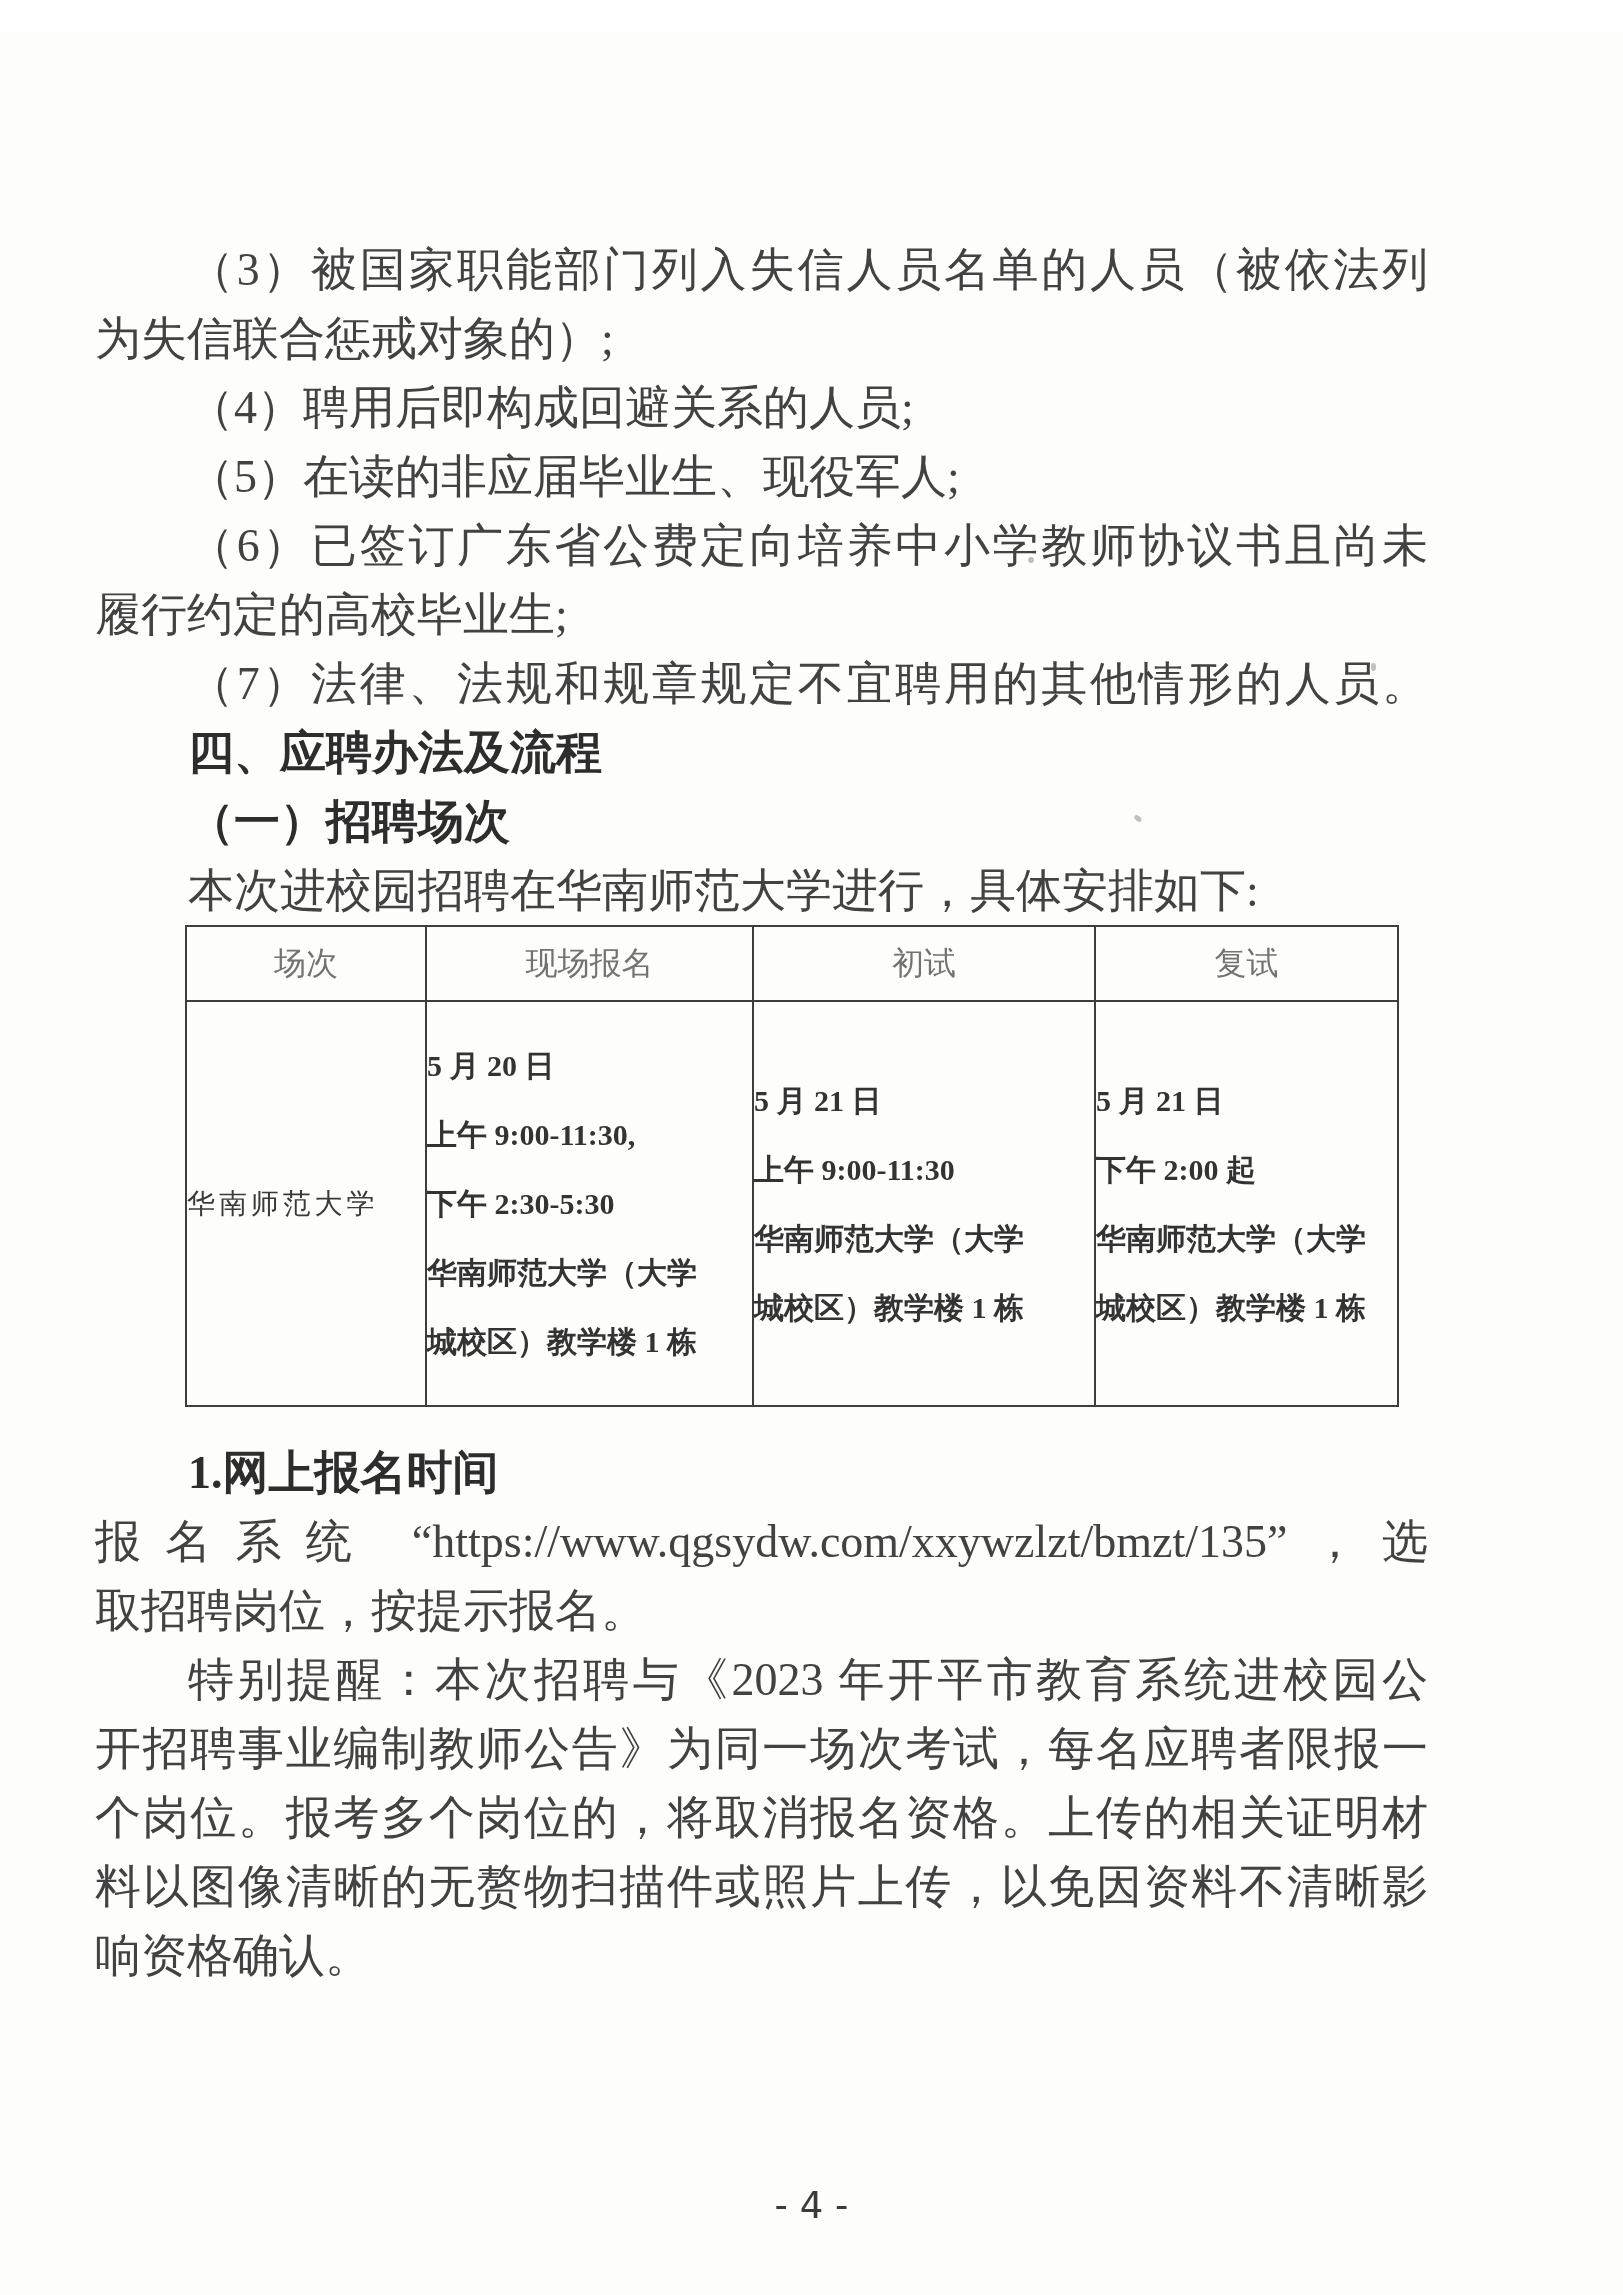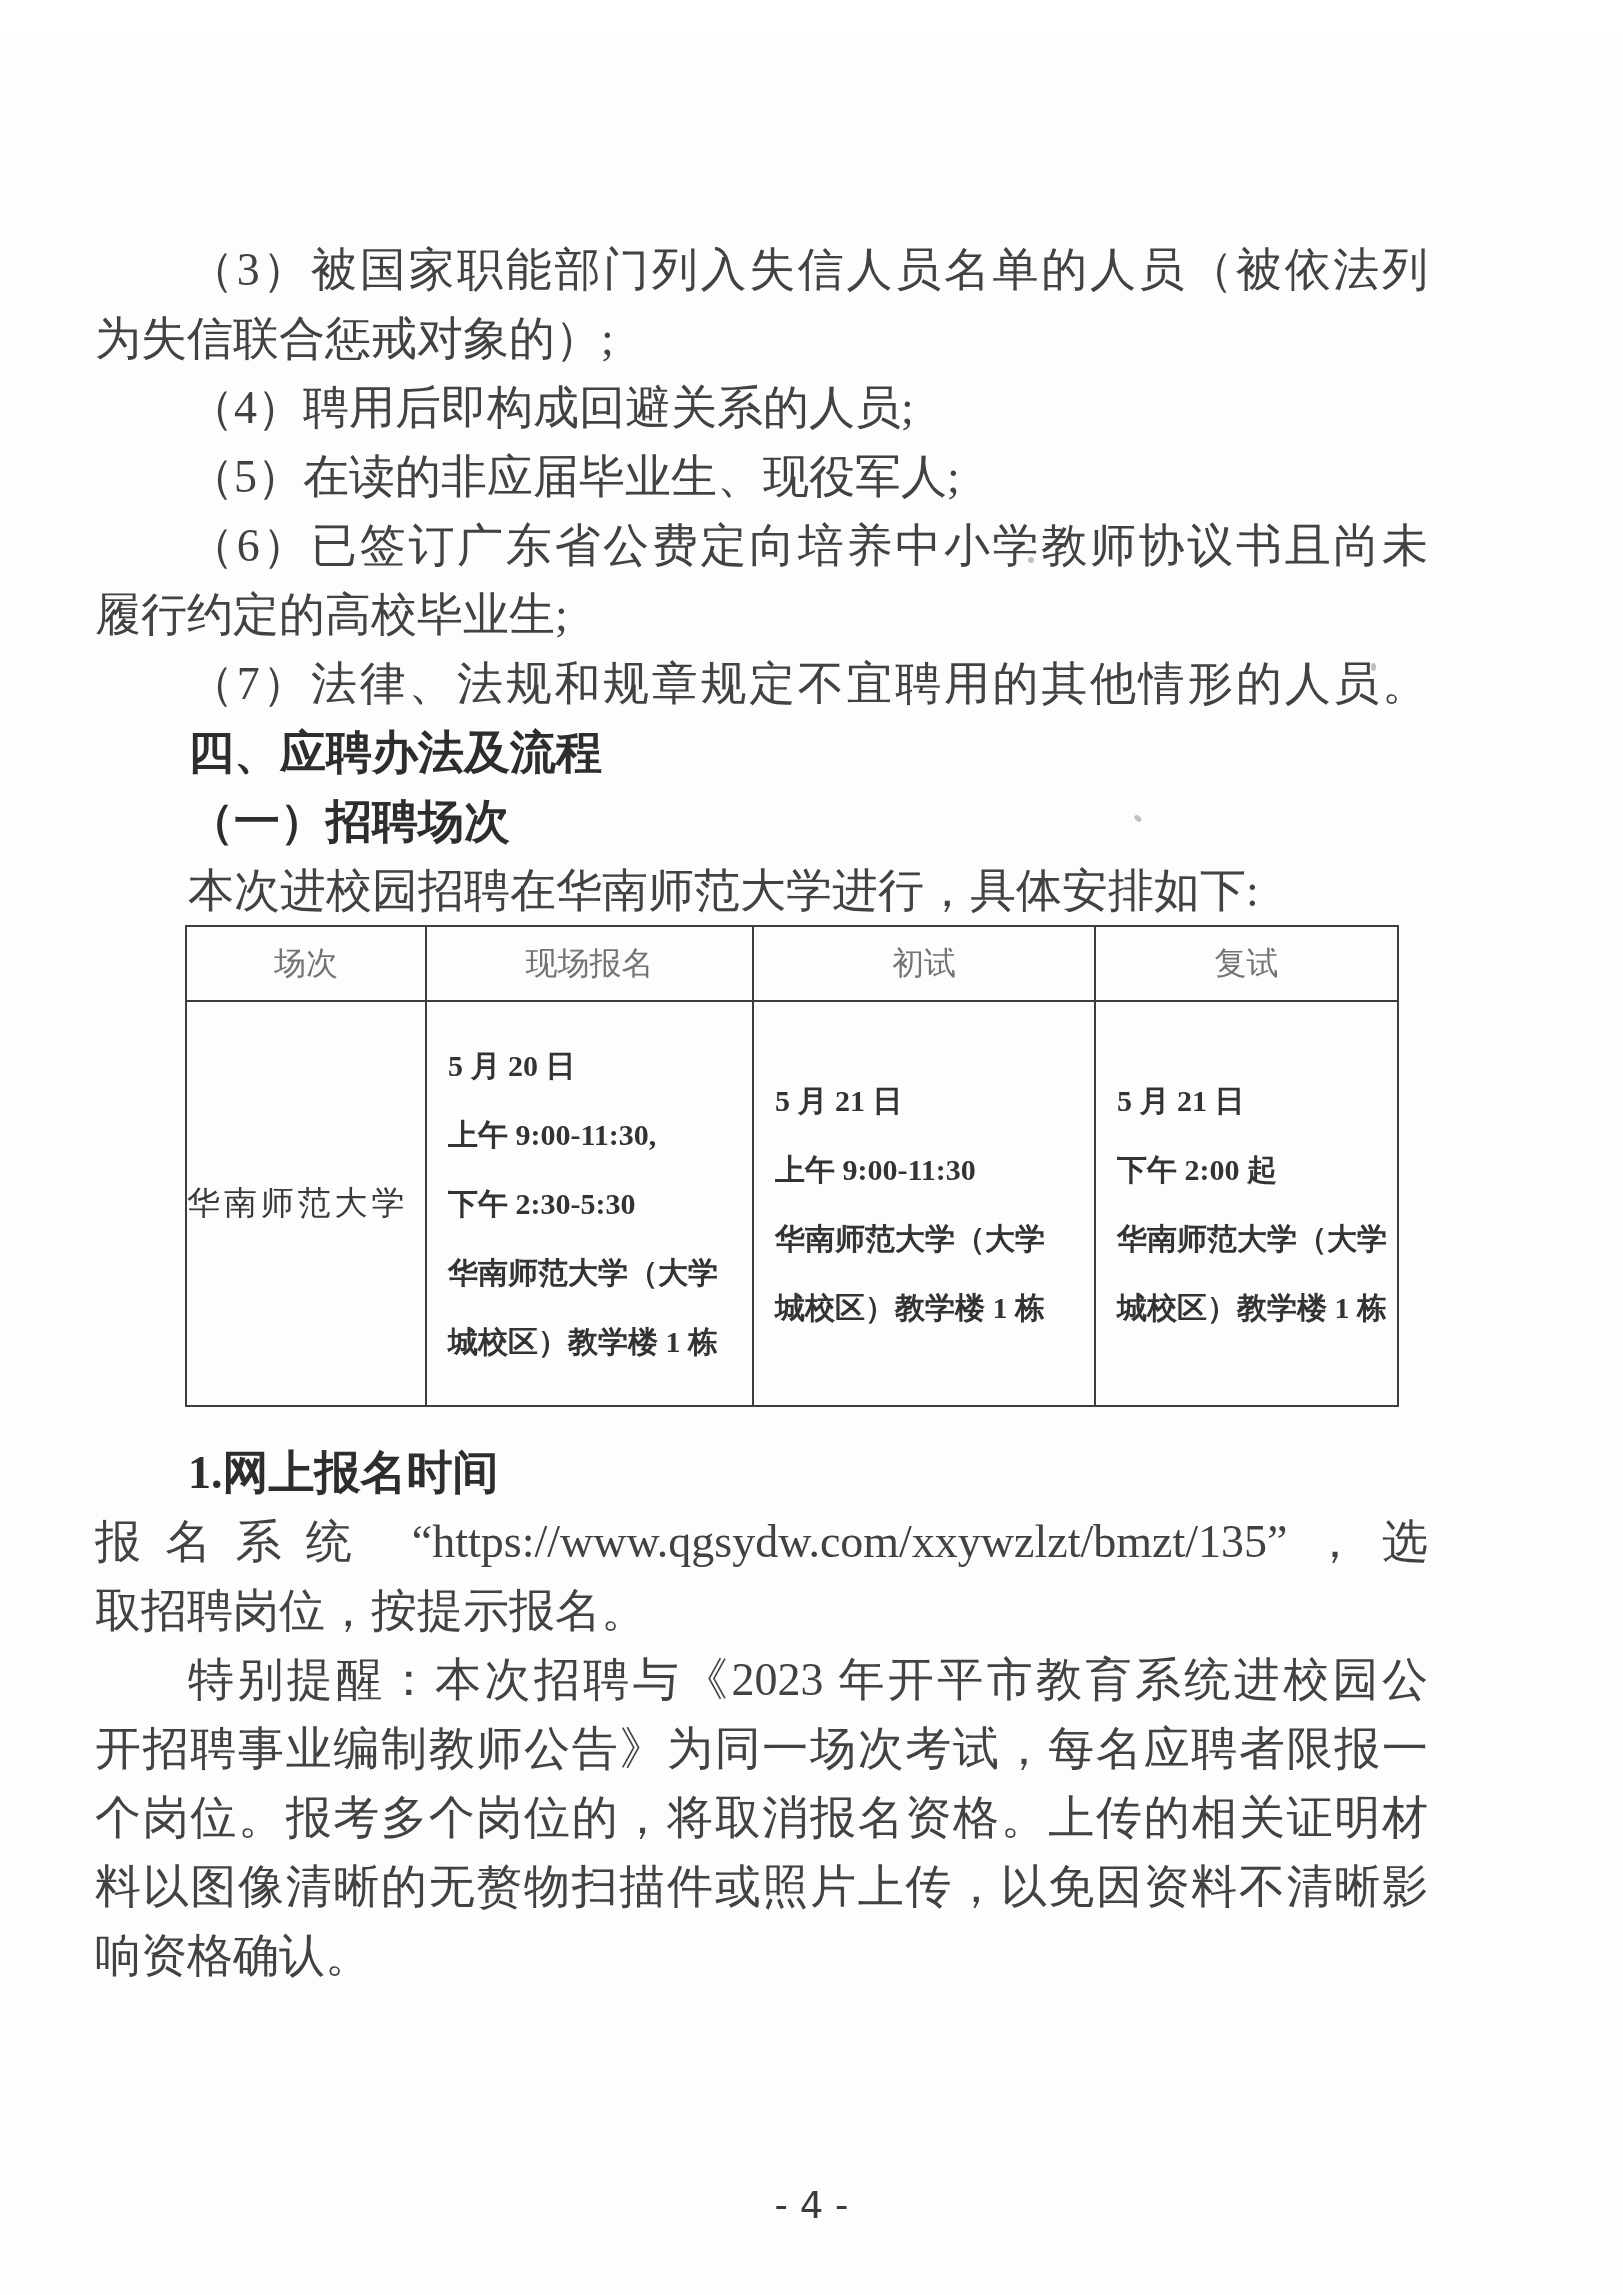--- a/index.html
+++ b/index.html
@@ -32,27 +32,27 @@
     border:2.6px solid #3e3e3e;
   }
   .schedule-table th, .schedule-table td {
     border:2px solid #3e3e3e; padding:0; vertical-align:middle;
   }
   .schedule-table th {
     height:73px; font-size:32px; font-weight:normal;
     text-align:center; color:#737373;
   }
   .venue-cell {
-    font-size:33px; letter-spacing:3.9px; color:#3a3a3a;
+    font-size:28px; letter-spacing:3.9px; color:#3a3a3a;
     padding-left:10.5px; white-space:nowrap;
   }
   .cell-lines div {
     font-size:30px; line-height:69px; height:69px;
     font-weight:bold; color:#333333;
-    padding-left:21px; white-space:nowrap; text-align:left;
+    white-space:nowrap; text-align:left;
   }
 
   .page-number {
     position:absolute; top:2151px; left:0; width:1623px;
     text-align:center; font-size:37px; color:#3a3a3a;
     font-family:"DejaVu Sans","Liberation Sans",sans-serif;
   }
 
   
   .scan-edge {

